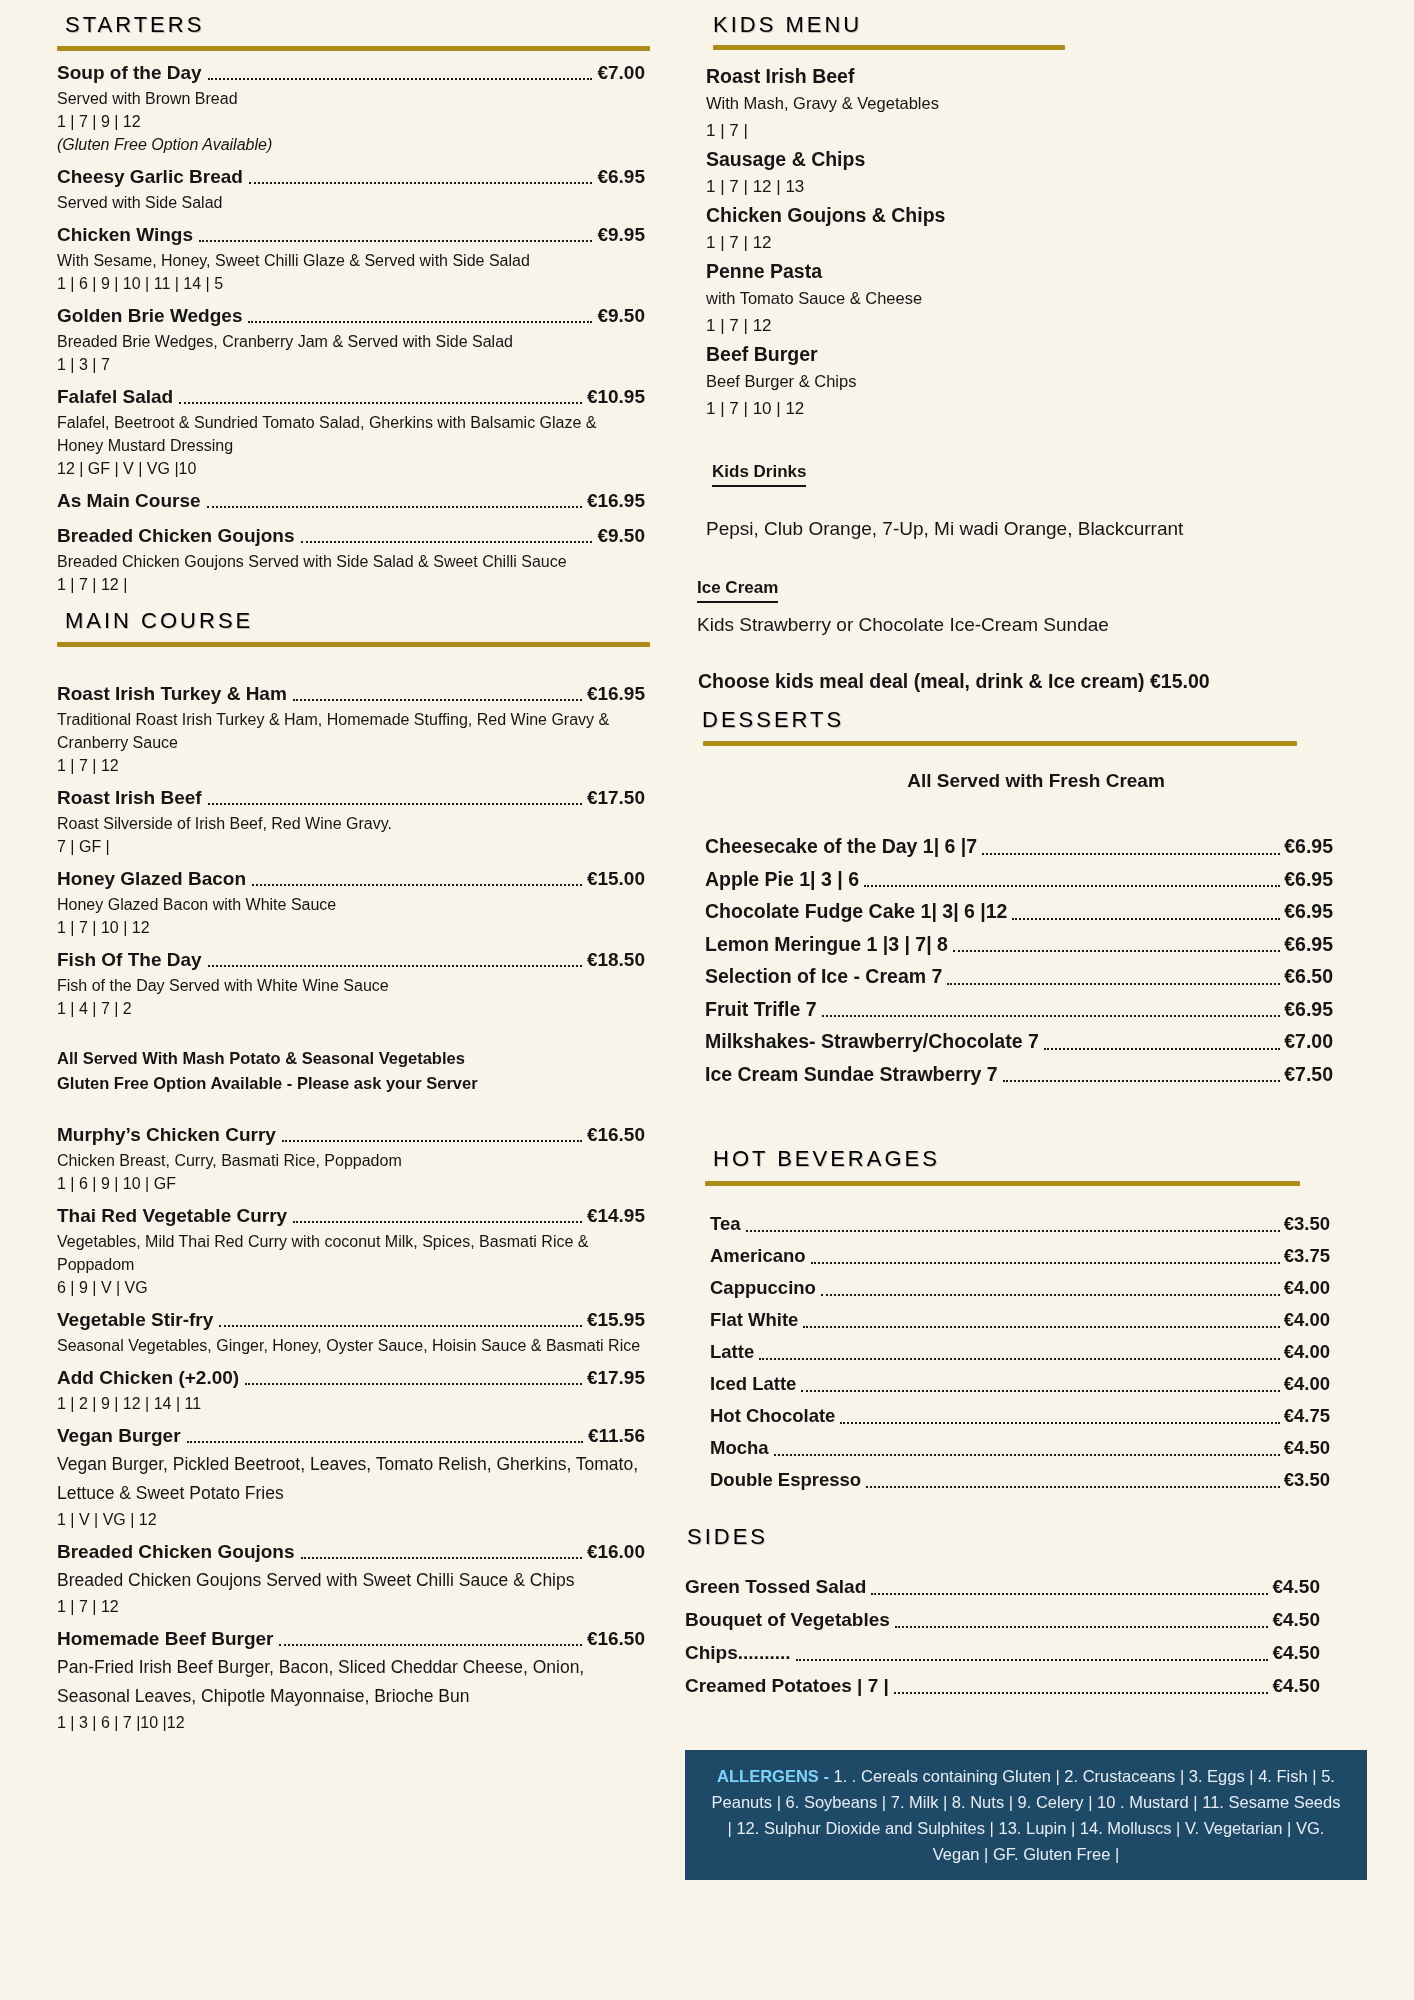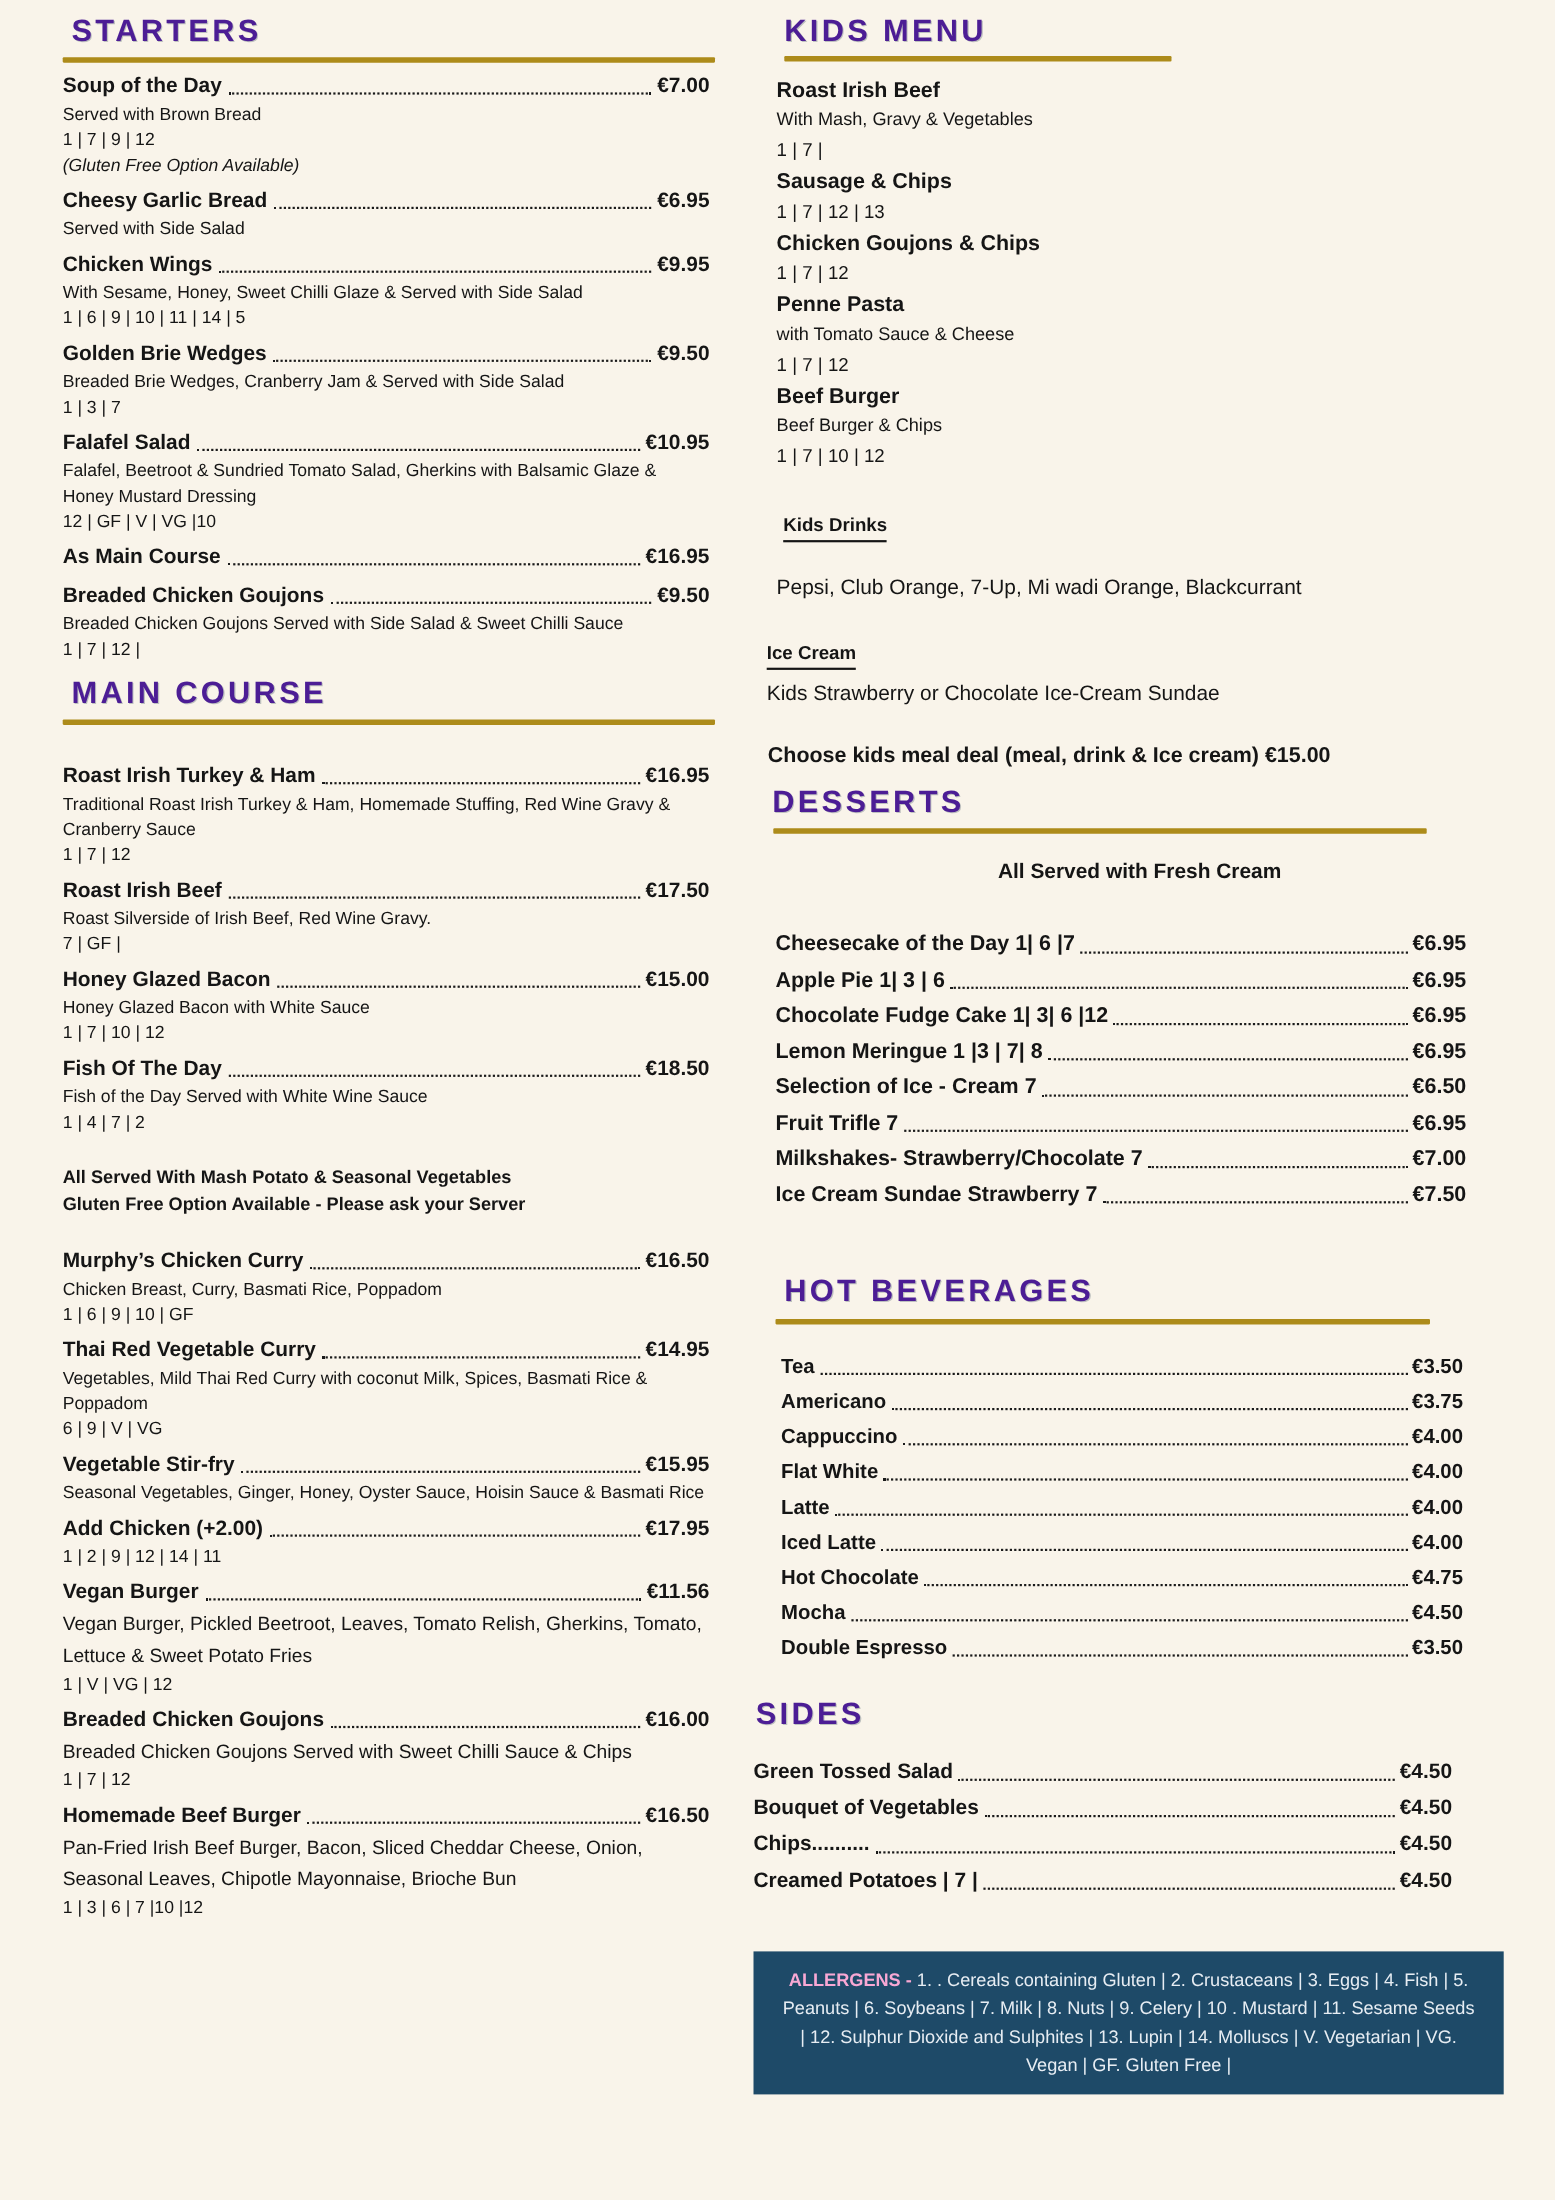--- a/index.html
+++ b/index.html
@@ -8,22 +8,22 @@
     width:1414px; height:2000px; position:relative; overflow:hidden;
     background:#f9f4ea; color:#151515;
     font-family:"Liberation Sans", sans-serif;
     -webkit-font-smoothing:antialiased;
   }
   .col { position:absolute; top:0; }
   .col-left  { left:57px;  width:588px; }
   .col-right { left:685px; width:682px; }
 
   .sec-title {
-    font-size:28px; font-weight:bold; letter-spacing:3px;
-    color:#4c1d95; text-shadow:1px 1px 0 rgba(40,60,80,.28);
+    font-size:22px; font-weight:normal; letter-spacing:3px;
+    color:#000000; text-shadow:1px 1px 0 rgba(40,60,80,.28);
   }
   .rule { height:5px; background:#ad8b1a; border-radius:1px; }
 
   
   .col-left .sec-title { margin-left:8px; margin-top:12px; }
   .rule-left { width:593px; margin-top:8px; }
   .items-block { margin-top:7px; }
   .items-block.gap-top { margin-top:32px; }
 
   .mi-line { display:flex; align-items:flex-end; line-height:29px; }
@@ -76,21 +76,21 @@
   .sides-items { width:635px; margin-top:20px; }
   .sides-items .row-line { line-height:33px; }
   .sides-items .row-name, .sides-items .row-price { font-weight:bold; font-size:19px; white-space:nowrap; }
 
   .row-leader { flex:1 1 auto; min-width:10px; border-bottom:2.6px dotted #1a1a1a; margin:0 4px 8px 5px; }
 
   .allergen-box {
     margin-top:48px; width:682px; background:#1e4a68; color:#e7edf3;
     text-align:center; padding:13px 26px; font-size:16.5px; line-height:26px;
   }
-  .allergen-box b { color:#f9a8d4; }
+  .allergen-box b { color:#7dd3fc; }
 </style>
 </head>
 <body>
 
 <div class="col col-left">
 
   <section>
     <h2 class="sec-title">STARTERS</h2>
     <div class="rule rule-left"></div>
     <div class="items-block">

